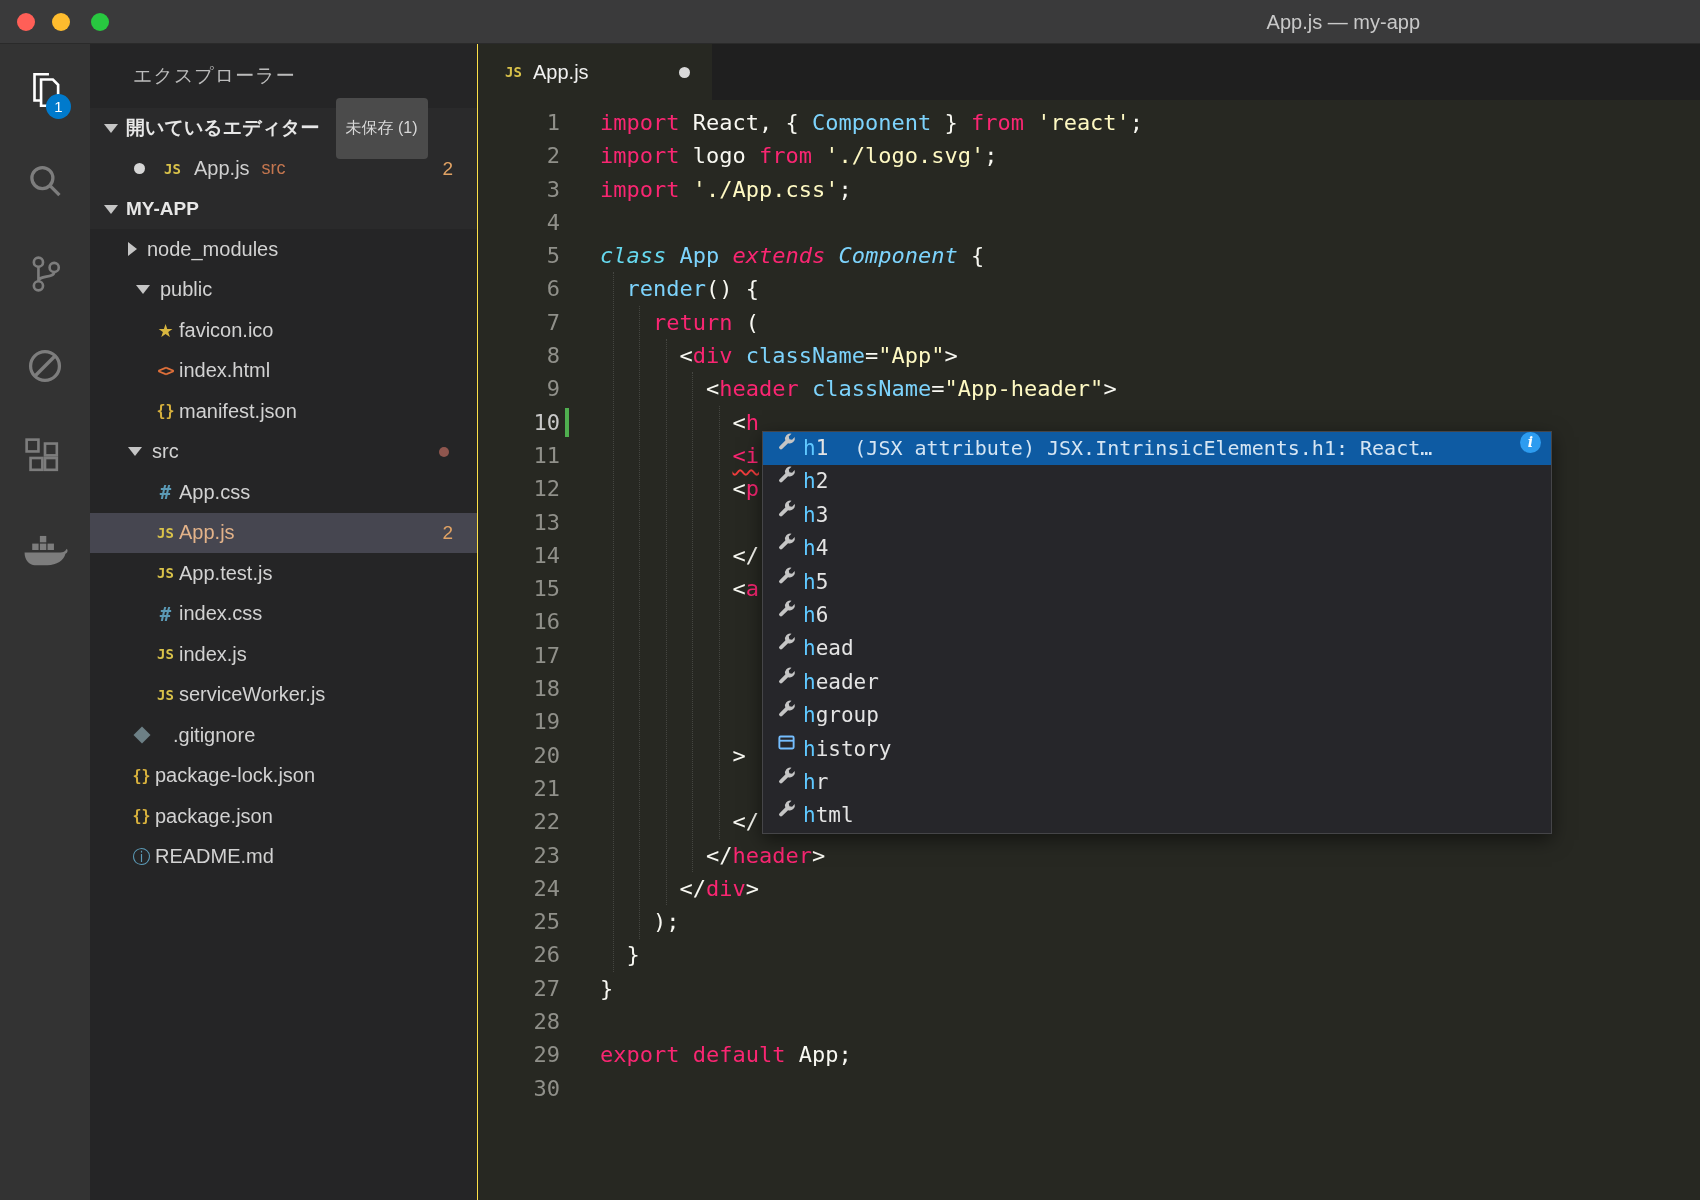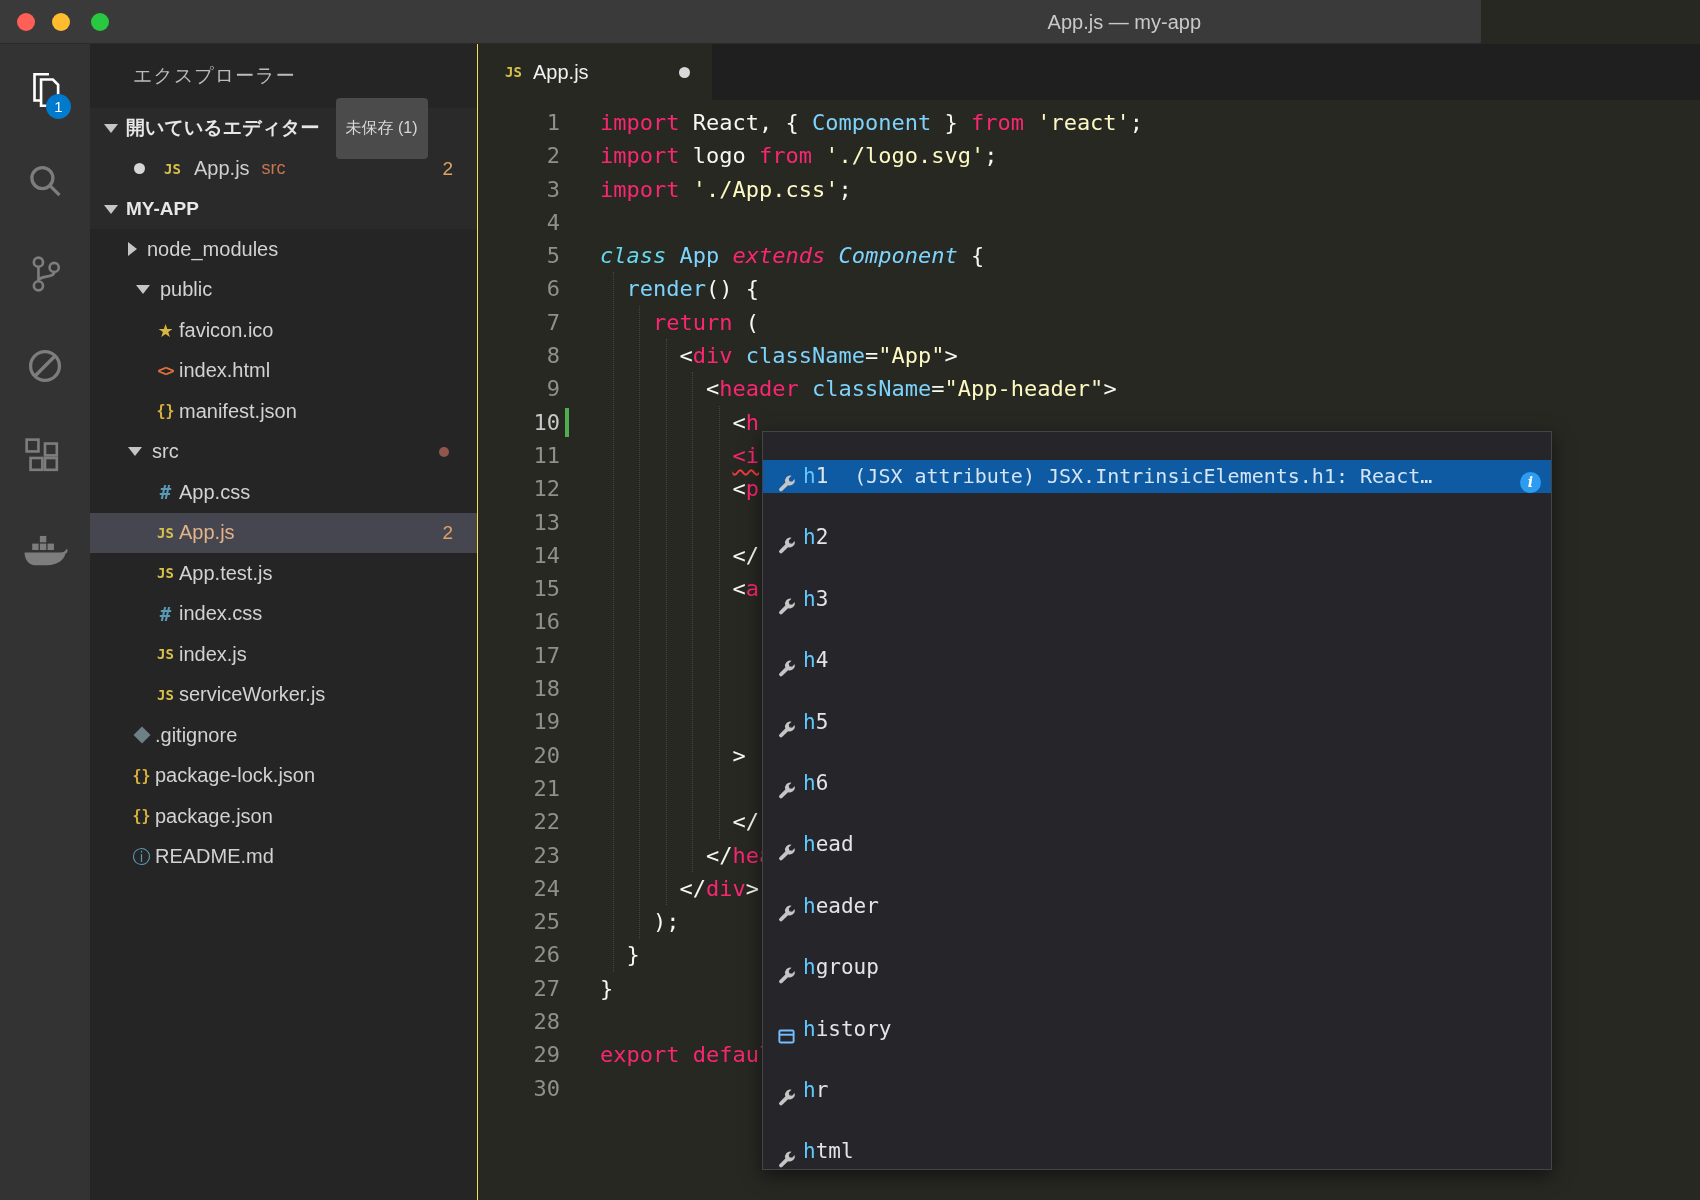--- a/index.html
+++ b/index.html
@@ -1,20 +1,20 @@
 <!DOCTYPE html>
 <html><head>
 <meta charset="utf-8">
 <style>
   * { margin:0; padding:0; box-sizing:border-box; }
   html,body { width:1700px; height:1200px; overflow:hidden; background:#272822;
               font-family:"Liberation Sans","DejaVu Sans",sans-serif; }
 
   
-  .titlebar { position:absolute; top:0; left:0; width:1481px; height:44px;
+  .titlebar { position:absolute; top:0; left:0; width:1700px; height:44px;
               background:#3a3a3b; border-bottom:1px solid #2a2a2a; z-index:20; }
   .tl { position:absolute; top:13px; width:18px; height:18px; border-radius:50%; }
   .tl.red    { left:17px; background:#ff5f57; }
   .tl.yellow { left:52px; background:#febc2e; }
   .tl.green  { left:91px; background:#28c840; }
   .title-text { position:absolute; right:280px; top:0; line-height:44px;
                 color:#c9c9c9; font-size:20px; }
 
   
   .main { position:absolute; top:44px; left:0; width:1700px; height:1156px; display:flex; }
@@ -83,22 +83,22 @@
   .gadd { position:absolute; left:87px; top:2px; bottom:2px; width:4px; background:#4fae4f; }
   .codetext { white-space:pre; }
   .c-pink{color:#f92672} .c-white{color:#f8f8f2} .c-yellow{color:#fef9c3}
   .c-green{color:#7dd3fc} .c-cyan{color:#66d9ef} .it{font-style:italic}
   .squiggle { text-decoration:underline; text-decoration-style:wavy; text-decoration-color:#f23c3c;
               text-decoration-thickness:2px; text-underline-offset:6px; }
 
   
   .suggest { position:absolute; left:284px; top:331px; width:790px; z-index:5;
              background:#26262a; border:1px solid #454548; box-shadow:0 6px 18px rgba(0,0,0,.5); }
-  .srow { height:33.4px; display:flex; align-items:flex-end; padding:0 10px; cursor:pointer;
-          color:#e4e4e4; font-size:21px; font-family:"DejaVu Sans Mono",monospace;margin-top:28px; }
+  .srow { height:33.4px; display:flex; align-items:flex-start; padding:0 10px; cursor:pointer;
+          color:#e4e4e4; font-size:21px; font-family:"DejaVu Sans Mono",monospace; }
   .srow.sel { background:#0e5ba3; }
   .sicon { width:26px; flex:none; display:flex; align-items:center; justify-content:center; }
   .slabel { margin-left:4px; white-space:pre; }
   .match { color:#5fc8ff; }
   .sdetail { flex:1; margin-left:26px; color:#d5e5f3; font-size:20px; white-space:nowrap; overflow:hidden; }
   .info-circle { width:21px; height:21px; border-radius:50%; background:#2d9cf0; color:#fff;
                  font-size:14px; font-style:italic; font-weight:bold; display:flex; align-items:center;
                  justify-content:center; flex:none; margin-left:10px;
                  font-family:"DejaVu Serif",serif; }
 </style>
@@ -224,21 +224,21 @@
           <span class="tname">index.css</span>
         </div>
         <div class="trow" style="padding-left: 62px;">
           <span class="fi fi-js">JS</span>
           <span class="tname">index.js</span>
         </div>
         <div class="trow" style="padding-left: 62px;">
           <span class="fi fi-js">JS</span>
           <span class="tname">serviceWorker.js</span>
         </div>
-        <div class="trow" style="padding-left: 38px;">
+        <div class="trow" style="padding-left: 38px; gap: 18px;">
           <span class="fi">
             <span class="gitshape"></span>
           </span>
           <span class="tname">.gitignore</span>
         </div>
         <div class="trow" style="padding-left: 38px;">
           <span class="fi fi-braces">{}</span>
           <span class="tname">package-lock.json</span>
         </div>
         <div class="trow" style="padding-left: 38px;">

